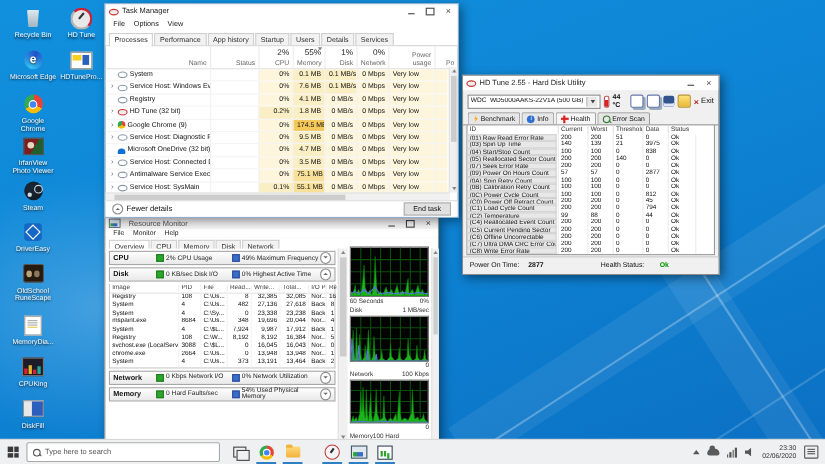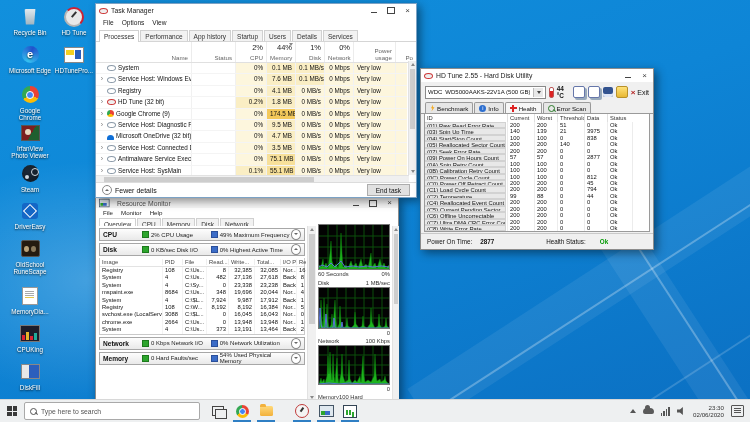--- a/index.html
+++ b/index.html
@@ -309,21 +309,21 @@
     <div class="tmh">
         <span></span>
         <span class="lbl left">Status</span>
       </div>
     <div class="tmh">
         <span class="pct">2%</span>
         <span class="lbl">CPU</span>
       </div>
     <div class="tmh">
         <span class="sortcaret"></span>
-        <span class="pct">44%</span>
+        <span class="pct">55%</span>
         <span class="lbl">Memory</span>
       </div>
     <div class="tmh">
         <span class="pct">1%</span>
         <span class="lbl">Disk</span>
       </div>
     <div class="tmh">
         <span class="pct">0%</span>
         <span class="lbl">Network</span>
       </div>

